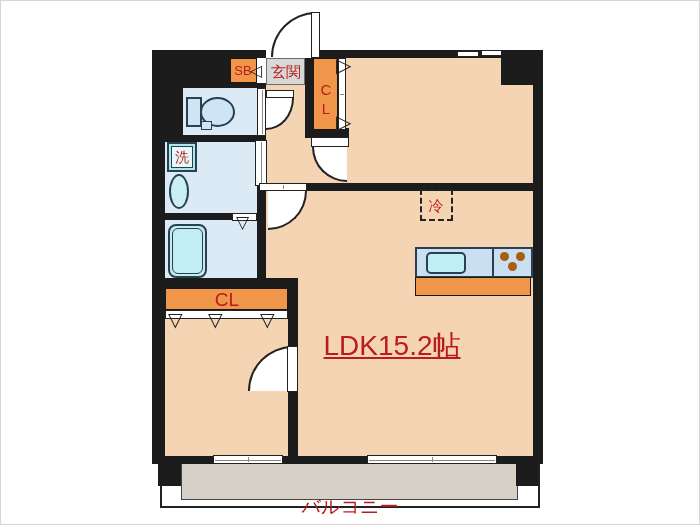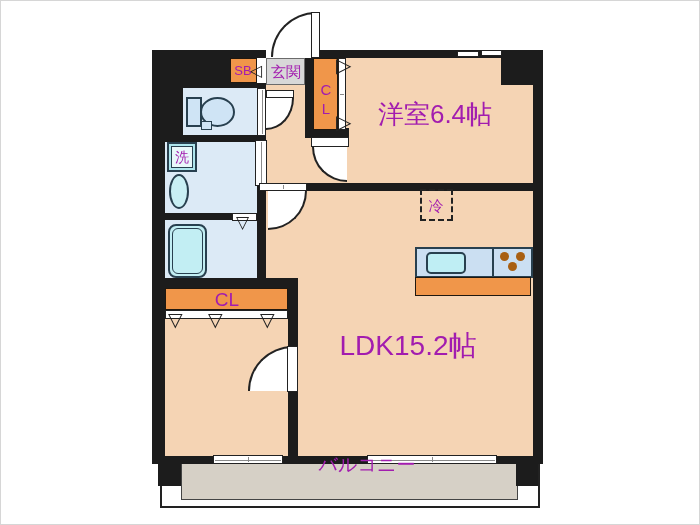--- a/index.html
+++ b/index.html
@@ -9,21 +9,21 @@
     box-shadow:0 0 0 1px #d6d6d6 inset;overflow:hidden;
   }
   .abs{position:absolute;box-sizing:border-box;}
   .wall{background:#1c1c1c;}
   .floor{background:#f5d4b4;}
   .wet{background:#dceaf6;}
   .orange{background:#f0964a;border:1px solid #20180f;}
   .gray{background:#d8d8d8;border:1px solid #6b6b6b;}
   .white{background:#ffffff;}
   .win{background:#ffffff;border:1px solid #222;}
-  .lbl{position:absolute;transform:translate(-50%,-50%);color:#a21caf;white-space:nowrap;line-height:1;}
+  .lbl{position:absolute;transform:translate(-50%,-50%);color:#b91c1c;white-space:nowrap;line-height:1;}
   .vert{writing-mode:vertical-rl;text-orientation:upright;letter-spacing:2px;}
   .tri{position:absolute;color:#222;line-height:1;}
   
   .sec{position:absolute;background:#fff;box-sizing:border-box;}
   .sec.tl{border-top:2px solid #222;border-left:2px solid #222;border-top-left-radius:100%;}
   .sec.br{border-bottom:2px solid #222;border-right:2px solid #222;border-bottom-right-radius:100%;}
   .sec.bl{border-bottom:2px solid #222;border-left:2px solid #222;border-bottom-left-radius:100%;}
   .leaf{position:absolute;background:#fff;border:1px solid #222;box-sizing:border-box;}
   .seamh{position:absolute;left:1px;right:1px;top:50%;height:1px;background:#8a8a8a;}
   .seamv{position:absolute;top:1px;bottom:1px;left:50%;width:1px;background:#8a8a8a;}
@@ -136,23 +136,22 @@
   <div class="abs" style="left:415px;top:247px;width:118px;height:31px;background:#cbdff2;border:2px solid #28404f;"></div>
   <div class="abs" style="left:492px;top:247px;width:2px;height:31px;background:#28404f;"></div>
   <div class="fix" style="left:426px;top:252px;width:40px;height:22px;border-radius:5px;background:#bfeef4;"></div>
   <div class="abs" style="left:500px;top:252px;width:9px;height:9px;border-radius:50%;background:#a85f12;"></div>
   <div class="abs" style="left:516px;top:252px;width:9px;height:9px;border-radius:50%;background:#a85f12;"></div>
   <div class="abs" style="left:508px;top:262px;width:9px;height:9px;border-radius:50%;background:#a85f12;"></div>
   <div class="abs orange" style="left:415px;top:277px;width:116px;height:19px;"></div>
 
   <div class="abs" style="left:420px;top:189px;width:33px;height:32px;border:2px dashed #222;"></div>
 
-  <span class="lbl" style="left:435px;top:114px;font-size:26px;">洋室6.4帖</span>
-  <span class="lbl" style="left:408px;top:346px;font-size:28px;">LDK15.2帖</span>
-  <span class="lbl" style="left:350px;top:464px;font-size:19px;margin-left:17px;">バルコニー</span>
+  <span class="lbl" style="left:392px;top:346px;font-size:28px;text-decoration:underline;">LDK15.2帖</span>
+  <span class="lbl" style="left:350px;top:506px;font-size:19px;">バルコニー</span>
   <span class="lbl" style="left:286px;top:71px;font-size:15px;">玄関</span>
   <span class="lbl" style="left:243px;top:70px;font-size:13px;">SB</span>
   <span class="lbl vert" style="left:326px;top:100px;font-size:15px;">CL</span>
   <span class="lbl" style="left:227px;top:299px;font-size:19px;">CL</span>
   <span class="lbl" style="left:182px;top:157px;font-size:14px;">洗</span>
   <span class="lbl" style="left:436px;top:205px;font-size:15px;">冷</span>
 
 </div>
 
 </body></html>

